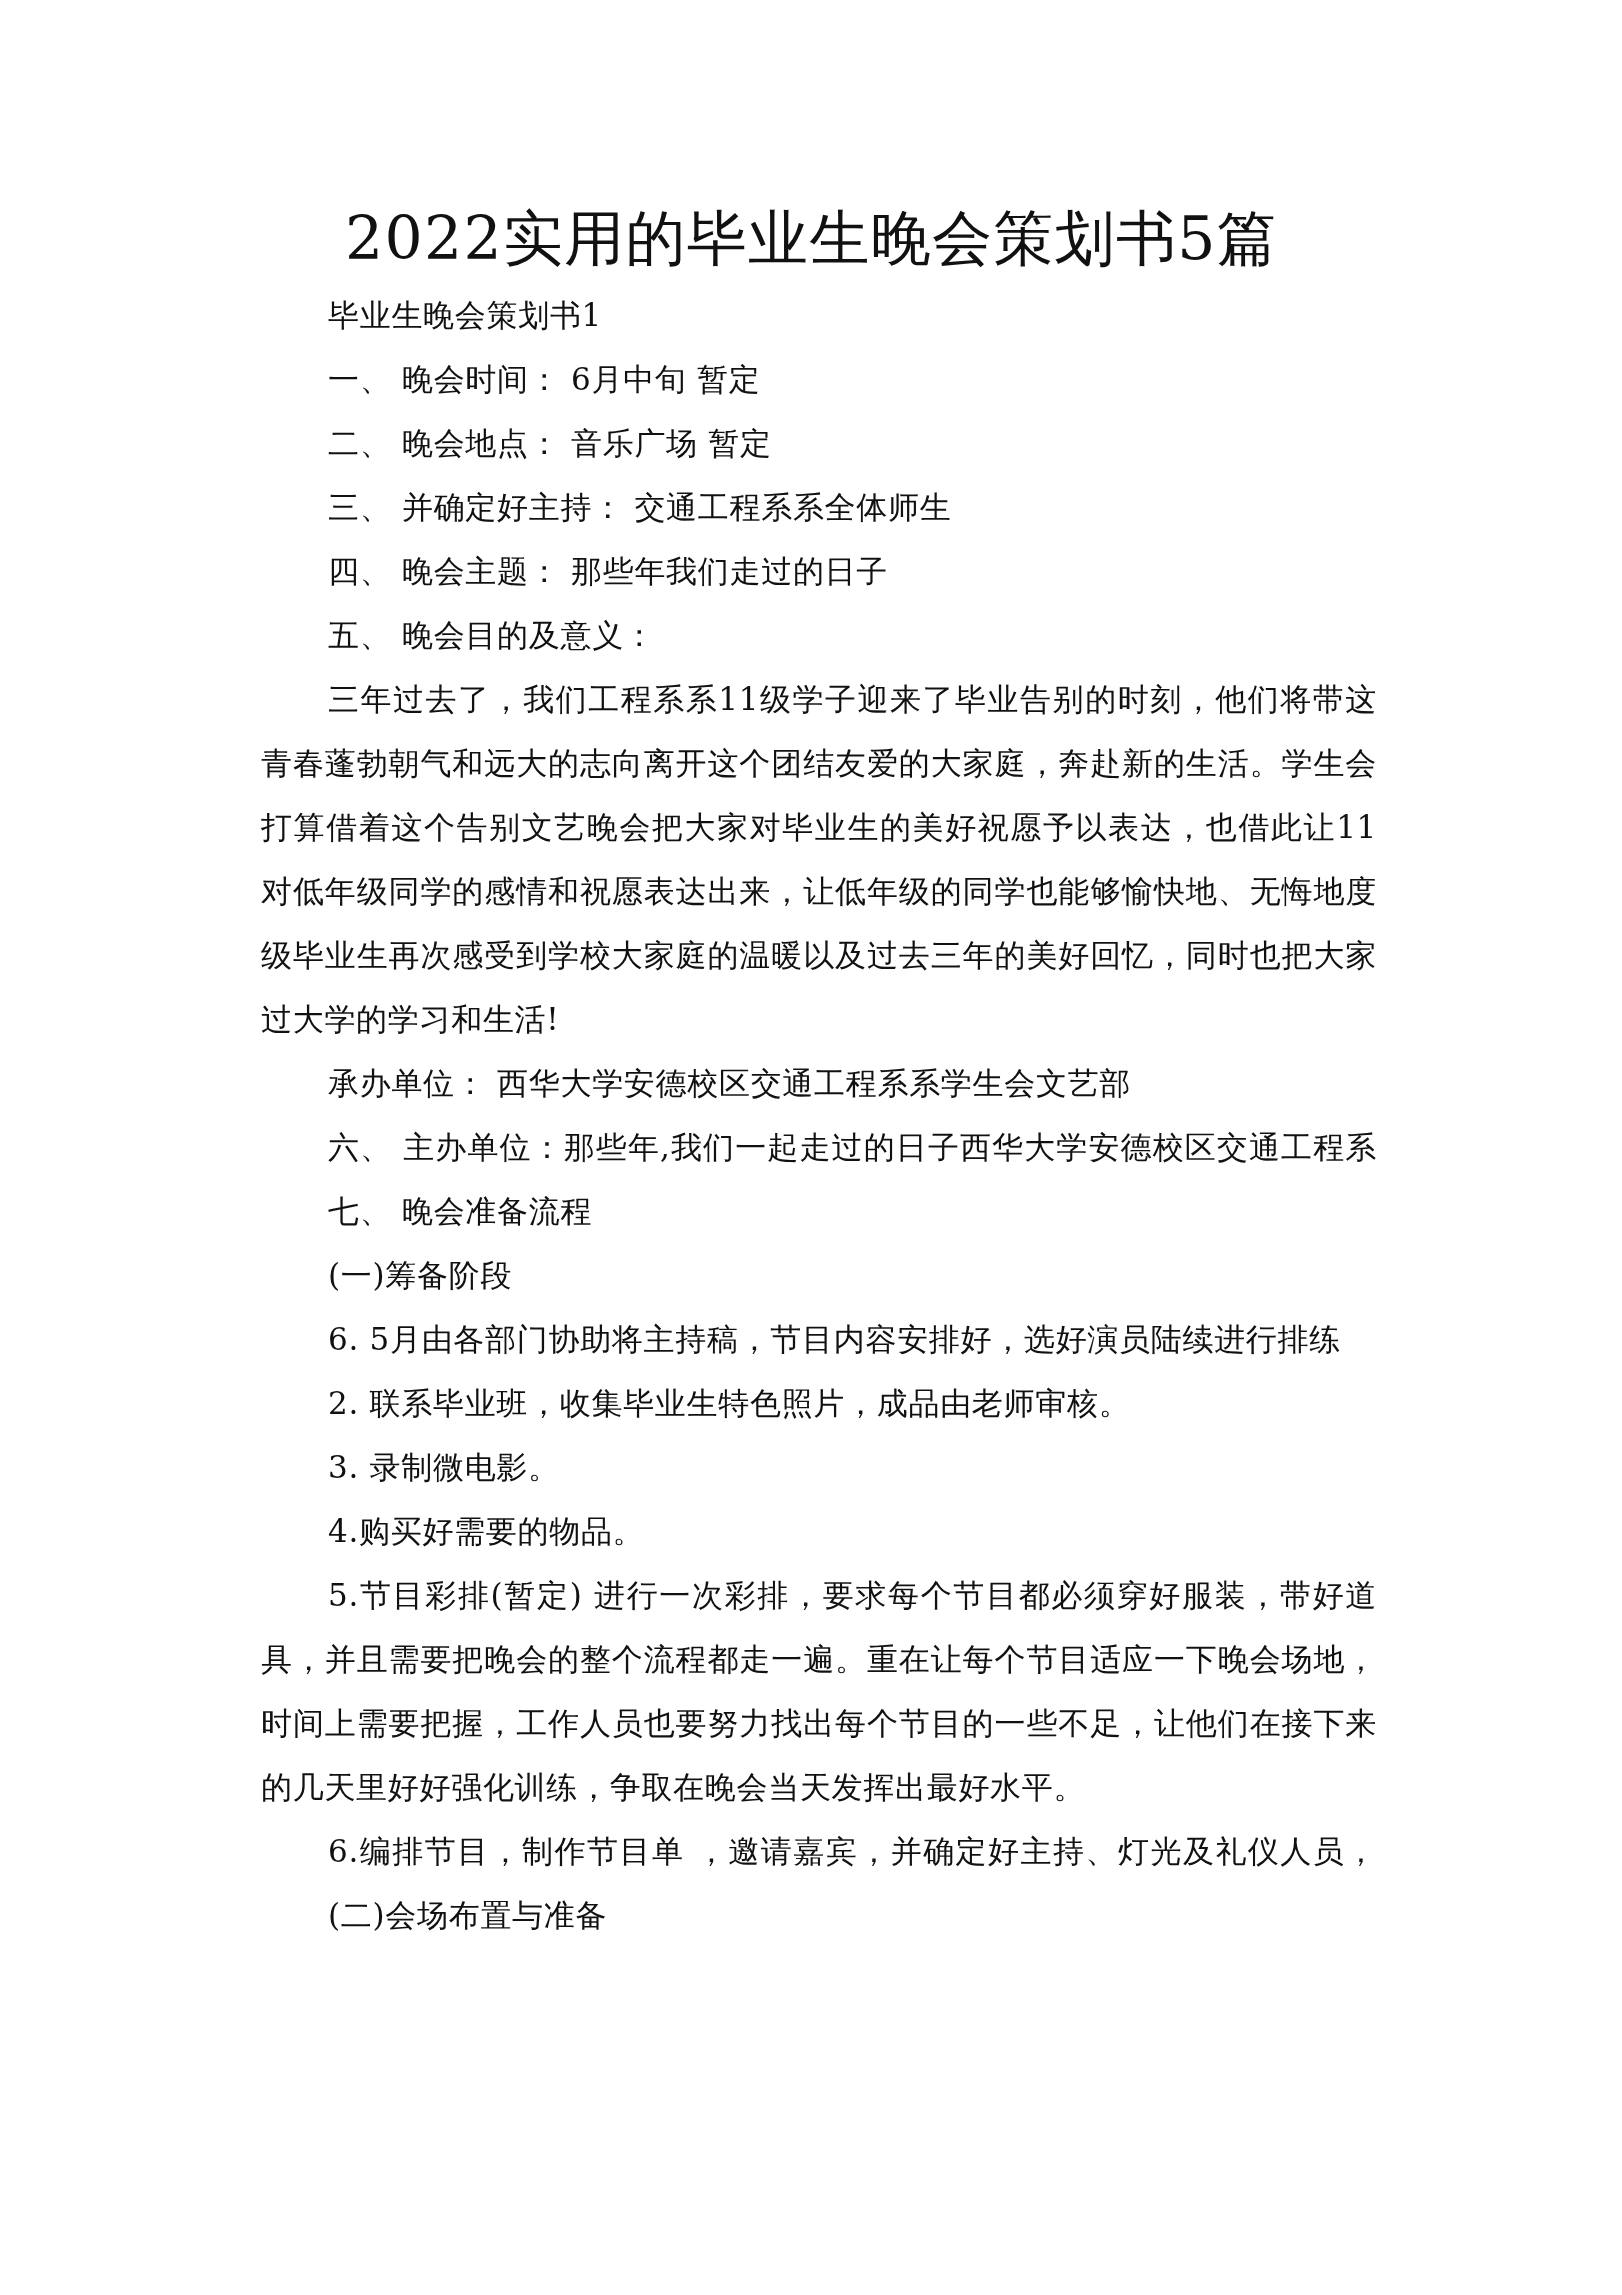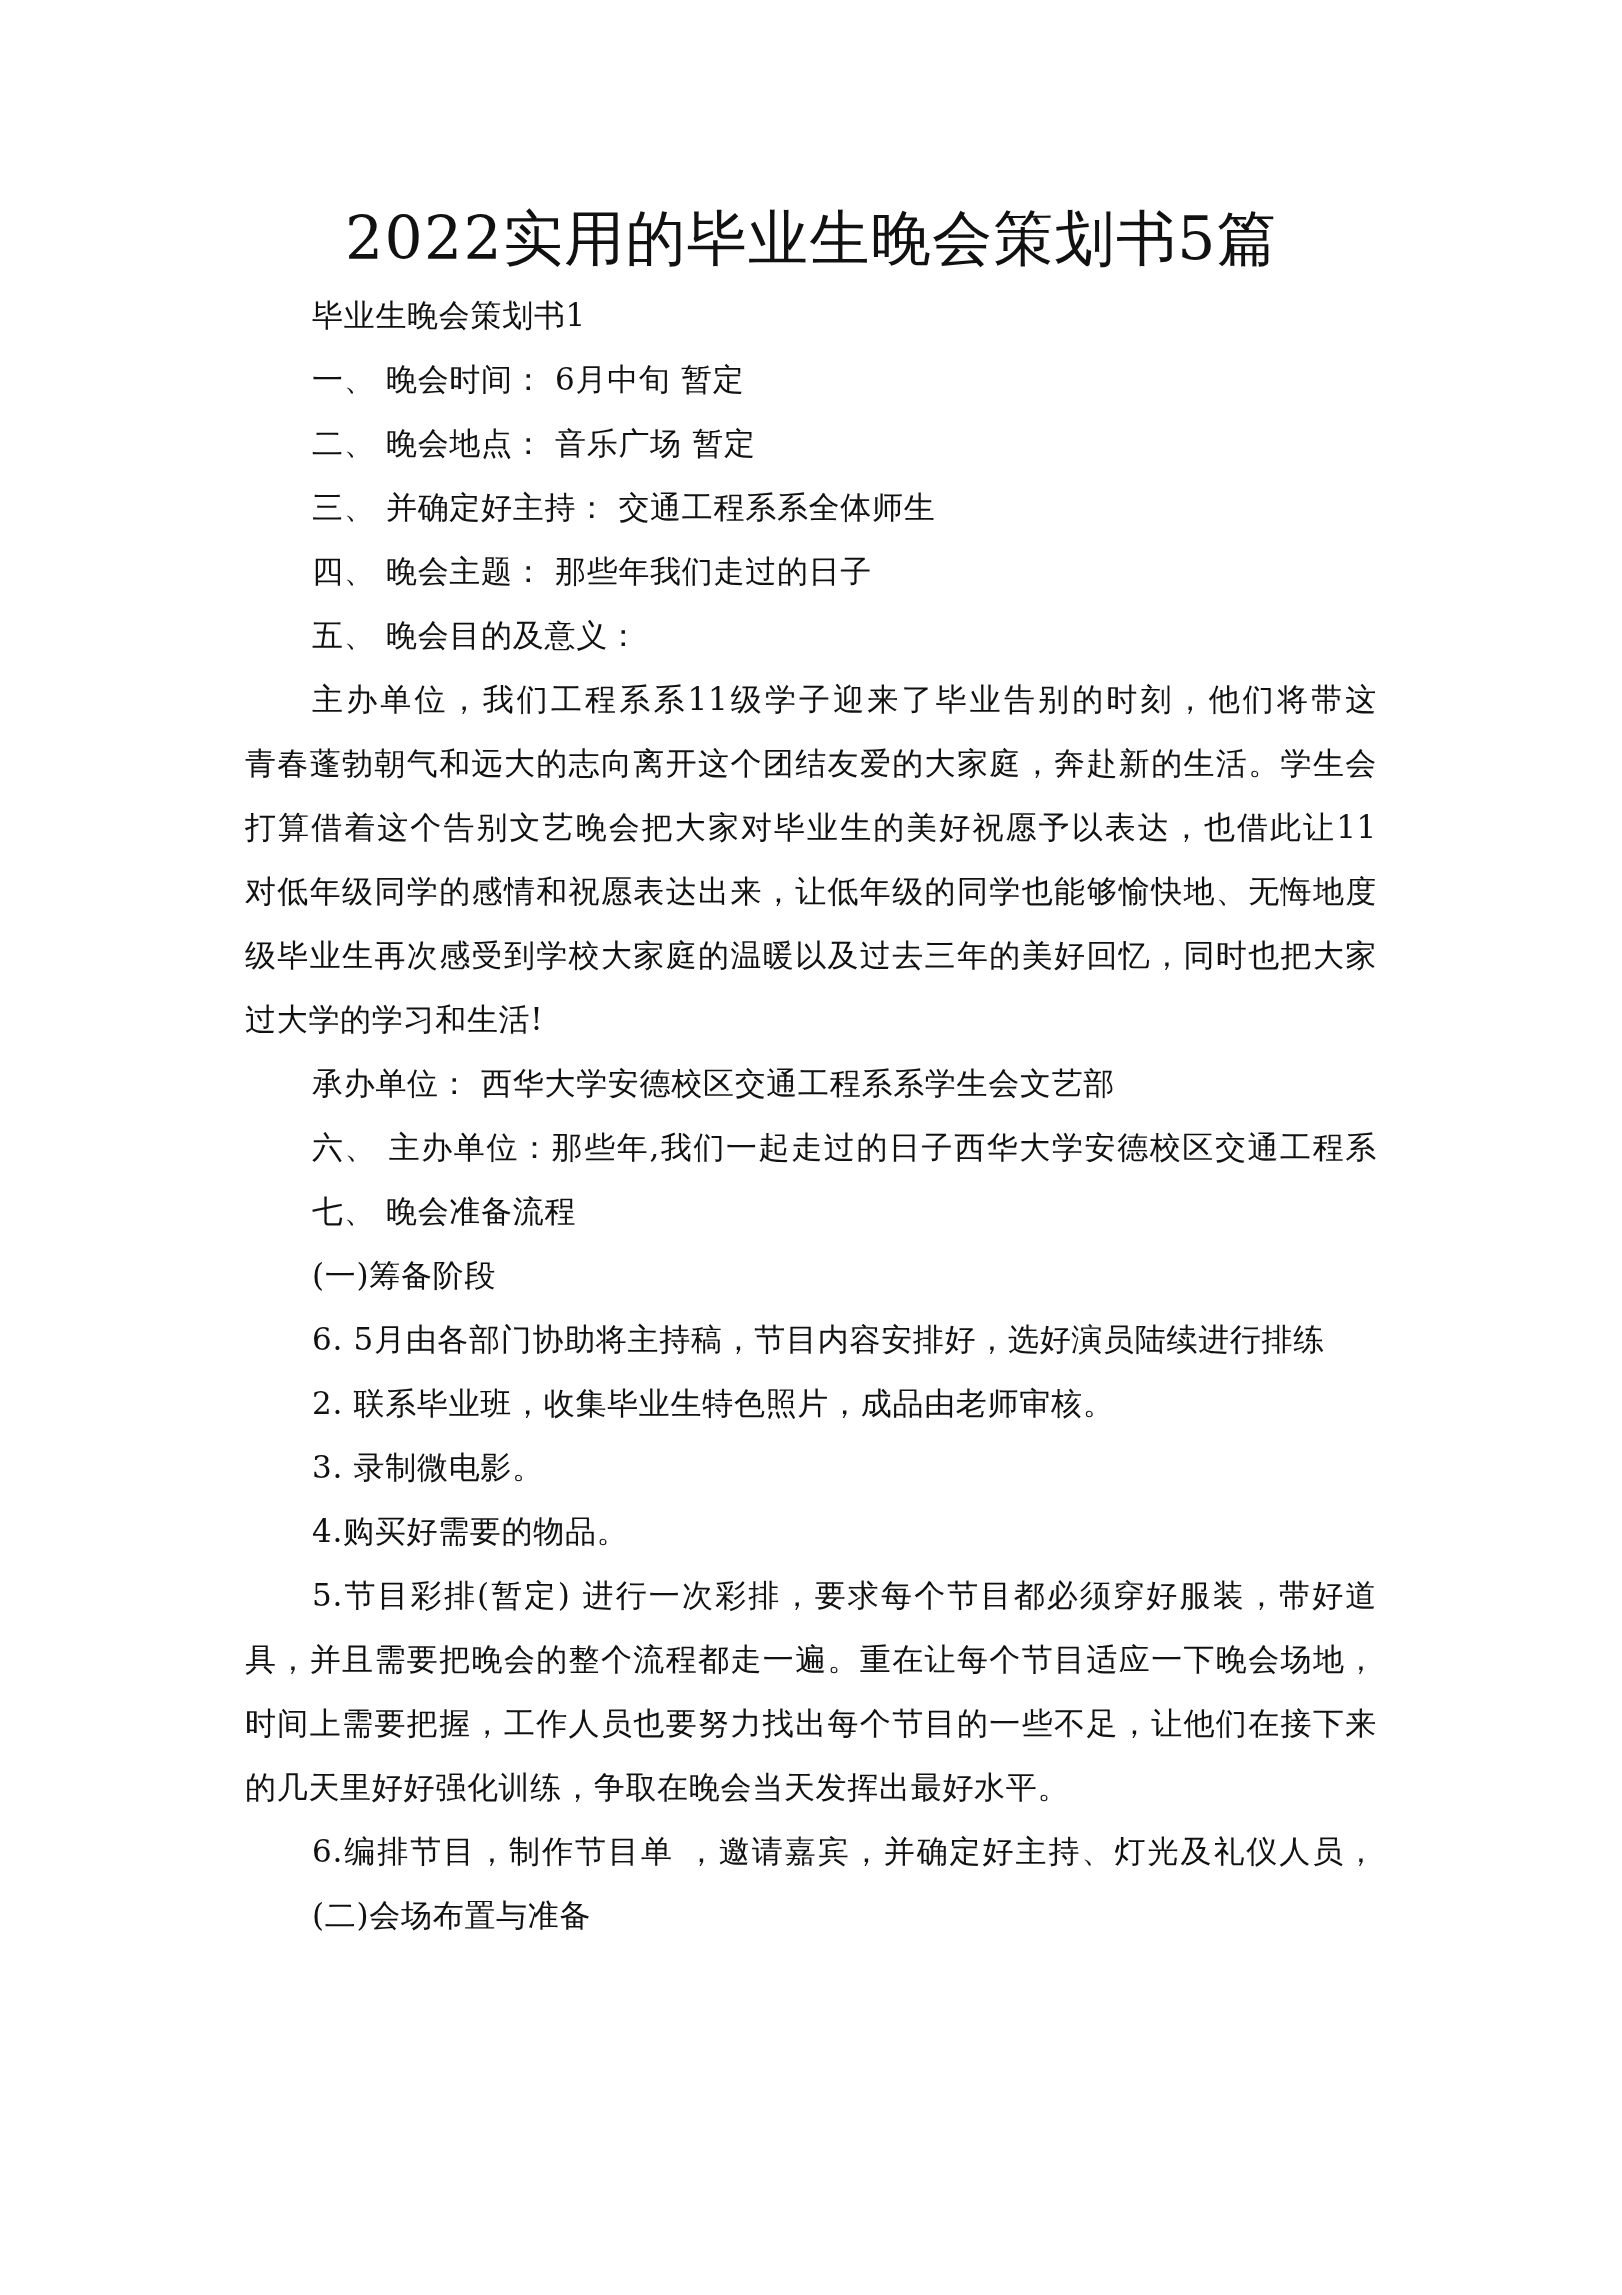--- a/index.html
+++ b/index.html
@@ -2,37 +2,37 @@
 <html style="font-size:10.5px"><head>
 <meta charset="utf-8">
 <style>
   html, body { margin: 0; padding: 0; background: #ffffff; }
   body { width: 1623px; height: 2295px; position: relative; overflow: hidden;
          font-family: "DejaVu Serif", "Liberation Serif", serif; color: #111; }
   .page { position: absolute; left: 0; top: 0; width: 1300px; height: 2295px; background: #fff; }
   .title { position: absolute; left: 0; top: 196px; width: 1623px; text-align: center;
            font-size: 60px; line-height: 85px; letter-spacing: 1.3px; }
   .body { position: absolute; left: 245px; top: 283px; width: 1132px; }
-  .line { font-size: 31px; line-height: 64px; height: 64px; white-space: nowrap; letter-spacing: 0.7px; }
+  .line { font-size: 31px; line-height: 64px; height: 64px; white-space: nowrap; letter-spacing: 0.7px; margin-left: 16px; }
   .ind { padding-left: 67px; }
   .just { text-align: justify; text-align-last: justify; }
 </style>
 </head>
 <body>
 
 <div class="page">
   <div class="title">2022实用的毕业生晚会策划书5篇</div>
   <div class="body">
     <div class="line ind">毕业生晚会策划书1</div>
     <div class="line ind">一、  晚会时间：  6月中旬  暂定</div>
     <div class="line ind">二、  晚会地点：  音乐广场  暂定</div>
     <div class="line ind">三、  并确定好主持：  交通工程系系全体师生</div>
     <div class="line ind">四、  晚会主题：  那些年我们走过的日子</div>
     <div class="line ind">五、  晚会目的及意义：</div>
-    <div class="line ind just">主办单位，我们工程系系11级学子迎来了毕业告别的时刻，他们将带这</div>
+    <div class="line ind just">三年过去了，我们工程系系11级学子迎来了毕业告别的时刻，他们将带这</div>
     <div class="line just">青春蓬勃朝气和远大的志向离开这个团结友爱的大家庭，奔赴新的生活。学生会</div>
     <div class="line just">打算借着这个告别文艺晚会把大家对毕业生的美好祝愿予以表达，也借此让11</div>
     <div class="line just">对低年级同学的感情和祝愿表达出来，让低年级的同学也能够愉快地、无悔地度</div>
     <div class="line just">级毕业生再次感受到学校大家庭的温暖以及过去三年的美好回忆，同时也把大家</div>
     <div class="line">过大学的学习和生活!</div>
     <div class="line ind">承办单位：  西华大学安德校区交通工程系系学生会文艺部</div>
     <div class="line ind just">六、 主办单位：那些年,我们一起走过的日子西华大学安德校区交通工程系</div>
     <div class="line ind">七、  晚会准备流程</div>
     <div class="line ind">(一)筹备阶段</div>
     <div class="line ind">6.  5月由各部门协助将主持稿，节目内容安排好，选好演员陆续进行排练</div>

